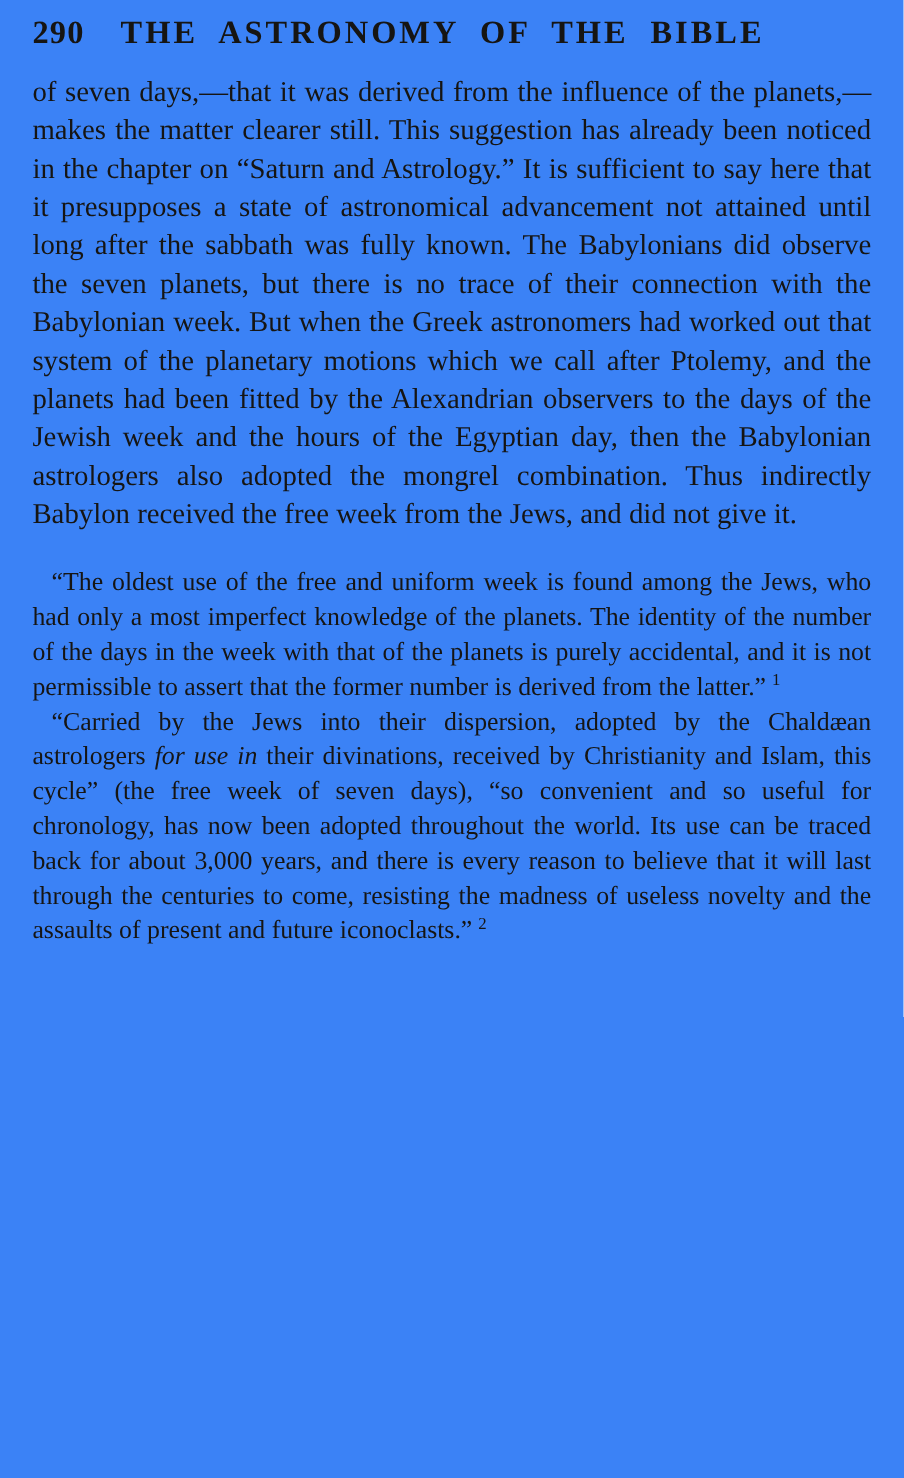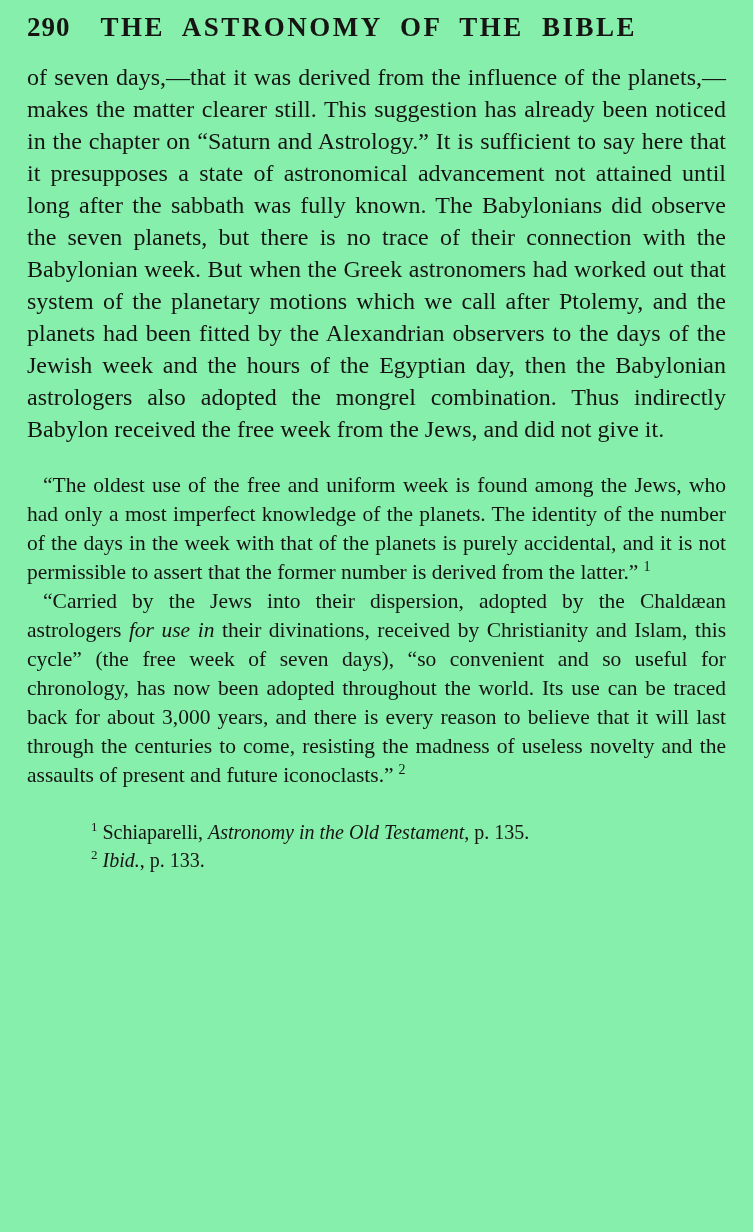--- a/index.html
+++ b/index.html
@@ -6,21 +6,21 @@
     margin: 0;
     padding: 0;
     background: #fdfdfb;
   }
   .page {
     position: relative;
     width: 753px;
     min-height: 1232px;
     box-sizing: border-box;
     padding: 12px 27px 20px 27px;
-    background: #86efac;
+    background: #3b82f6;
     color: #161513;
     font-family: "Liberation Serif", "DejaVu Serif", serif;
     -webkit-font-smoothing: antialiased;
   }
   
   .running-head {
     display: flex;
     align-items: baseline;
     margin-bottom: 18px;
   }
@@ -98,23 +98,16 @@
     <p class="main-para">of seven days,—that it was derived from the influence of the planets,—makes the matter clearer still.  This suggestion has already been noticed in the chapter on “Saturn and Astrology.”  It is sufficient to say here that it presupposes a state of astronomical advancement not attained until long after the sabbath was fully known.  The Babylonians did observe the seven planets, but there is no trace of their connection with the Babylonian week.  But when the Greek astronomers had worked out that system of the planetary motions which we call after Ptolemy, and the planets had been fitted by the Alexandrian observers to the days of the Jewish week and the hours of the Egyptian day, then the Babylonian astrologers also adopted the mongrel combination.  Thus indirectly Babylon received the free week from the Jews, and did not give it.</p>
 
     <div class="quote-block">
 
       <p class="quote"><span>“The oldest use of the free and uniform week is found among the Jews, who had only a most imperfect knowledge of the planets.  The identity of the number of the days in the week with that of the planets is purely accidental, and it is not permissible to assert that the former number is derived from the latter.”</span><sup class="fn-ref">1</sup></p>
 
       <p class="quote"><span>“Carried by the Jews into their dispersion, adopted by the Chaldæan astrologers </span><i>for use in</i><span> their divinations, received by Christianity and Islam, this cycle” (the free week of seven days), “so convenient and so useful for chronology, has now been adopted throughout the world.  Its use can be traced back for about 3,000 years, and there is every reason to believe that it will last through the centuries to come, resisting the madness of useless novelty and the assaults of present and future iconoclasts.”</span><sup class="fn-ref">2</sup></p>
 
     </div>
 
-    <div class="footnotes">
-
-      <p class="footnote"><sup class="fn-ref">1</sup><span>Schiaparelli, </span><i>Astronomy in the Old Testament</i><span>, p. 135.</span></p>
-
-      <p class="footnote"><sup class="fn-ref">2</sup><span></span><i>Ibid.</i><span>, p. 133.</span></p>
-
-    </div>
 
   </main>
 
 </div>
 
 </body></html>

